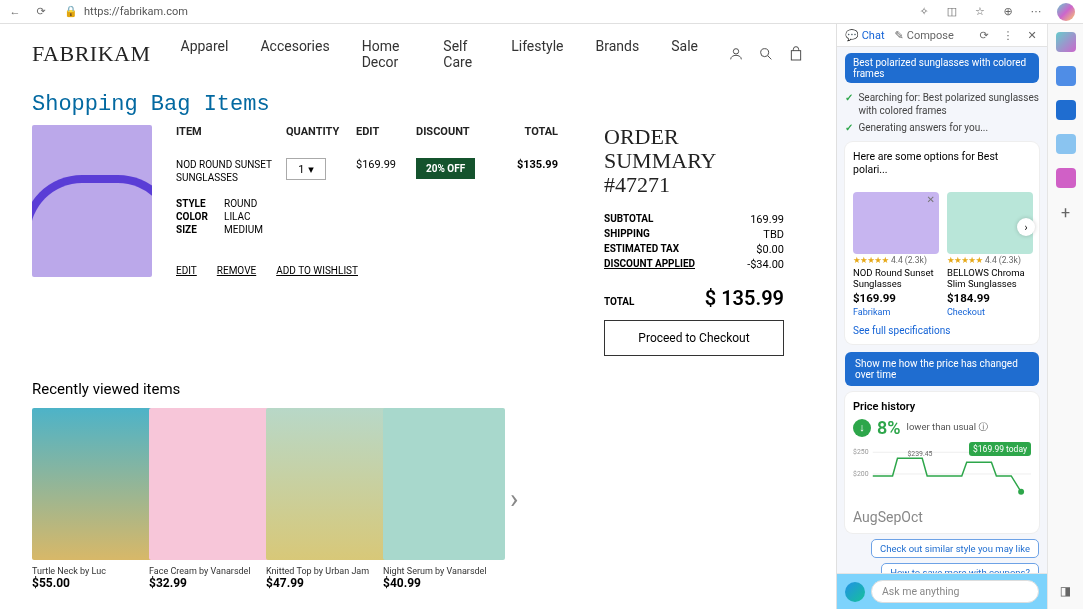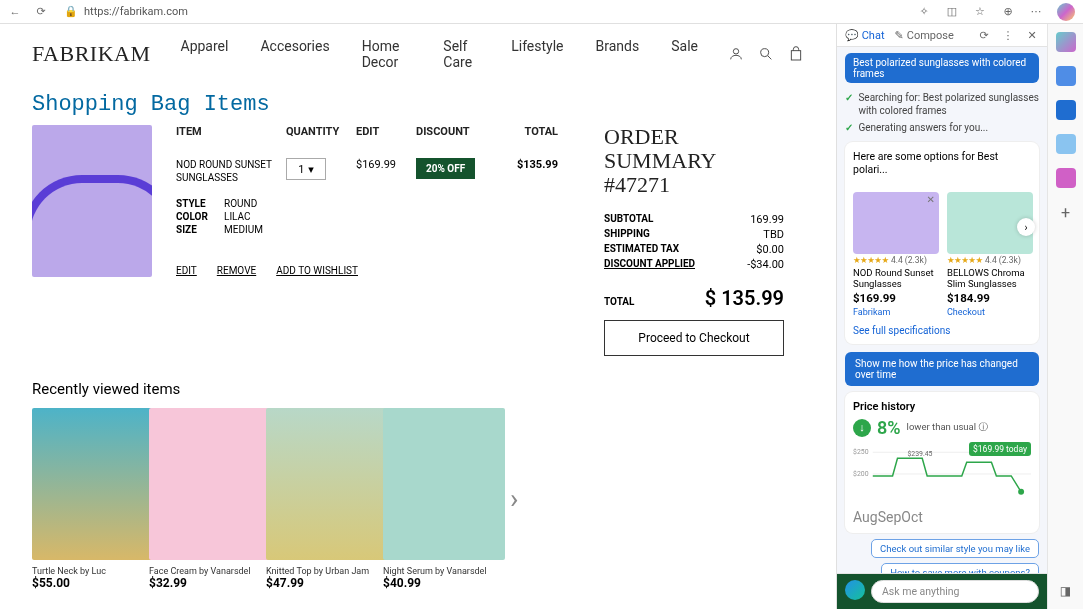--- a/index.html
+++ b/index.html
@@ -105,21 +105,21 @@
   .ph-arrow { width:18px; height:18px; border-radius:50%; background:#2da64a; color:#fff; display:flex; align-items:center; justify-content:center; font-size:11px;}
   .ph-pct { color:#2da64a; font-size:18px; font-weight:600;}
   .ph-sub { font-size:9.5px; color:#555;}
   .chart { width:100%; height:60px; }
   .chart-today { position:absolute; top:-2px; right:0; background:#2da64a; color:#fff; font-size:8.5px; padding:2px 4px; border-radius:3px;}
   .chart-wrap { position:relative; margin-top:4px; }
   .axis { display:flex; justify-content:flex-start; font-size:14px; color:#888; margin-top:2px;}
   .sugg-chips { display:flex; flex-direction:column; gap:5px; align-items:flex-end; margin-top:6px;}
   .sugg-chip { border:1px solid #6da2e6; color:#1f6dd0; border-radius:5px; padding:3px 8px; font-size:9.5px; background:#fff; cursor:pointer; }
   
-  .ask-row { display:flex; align-items:flex-start; gap:6px; padding:6px 8px; border-top:1px solid #e5e5e5; background:#14532d;}
+  .ask-row { display:flex; align-items:center; gap:6px; padding:6px 8px; border-top:1px solid #e5e5e5; background:#7dd3fc;}
   .ask-avatar { width:20px; height:20px; border-radius:50%; background:linear-gradient(135deg,#2291e6,#15c19a);}
   .ask-input { flex:1; font-size:10.5px; color:#888; background:#fff; border:1px solid #ddd; border-radius:12px; padding:4px 10px;}
 </style>
 </head>
 <body>
 
 <div class="browser-bar">
   <div class="nav-icons">
     <span class="ico">←</span>
     <span class="ico">⟳</span>

